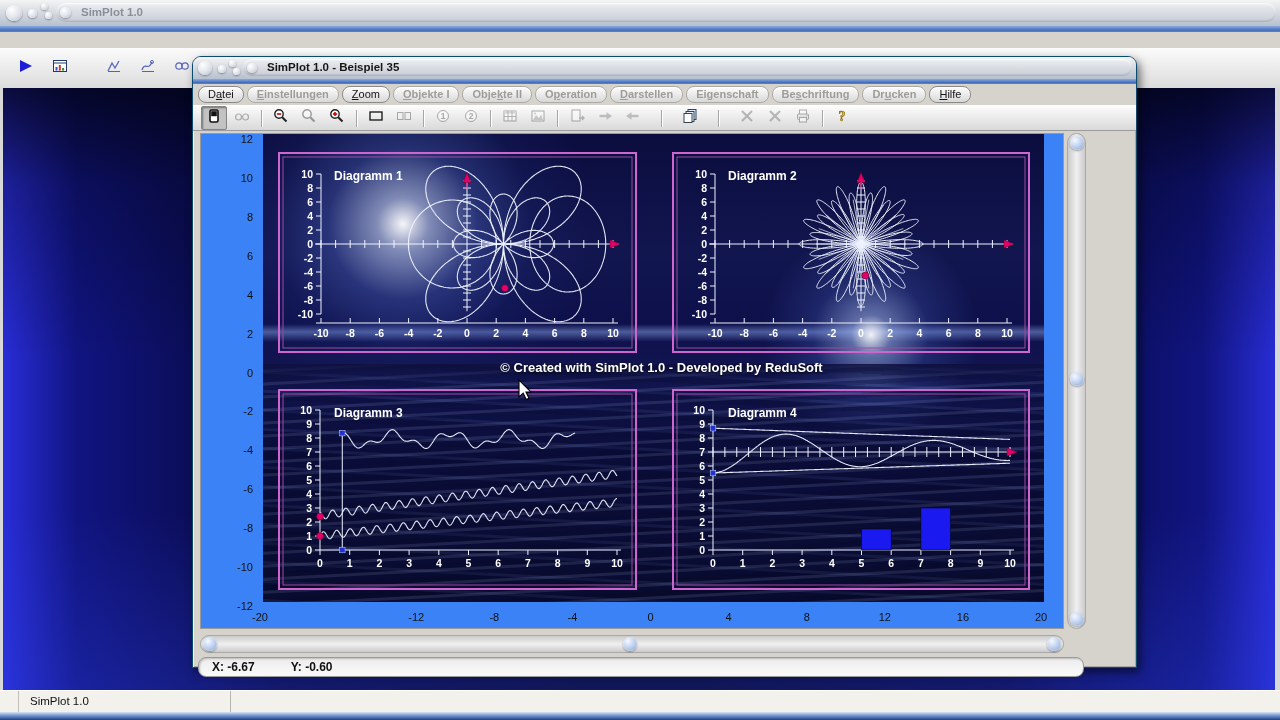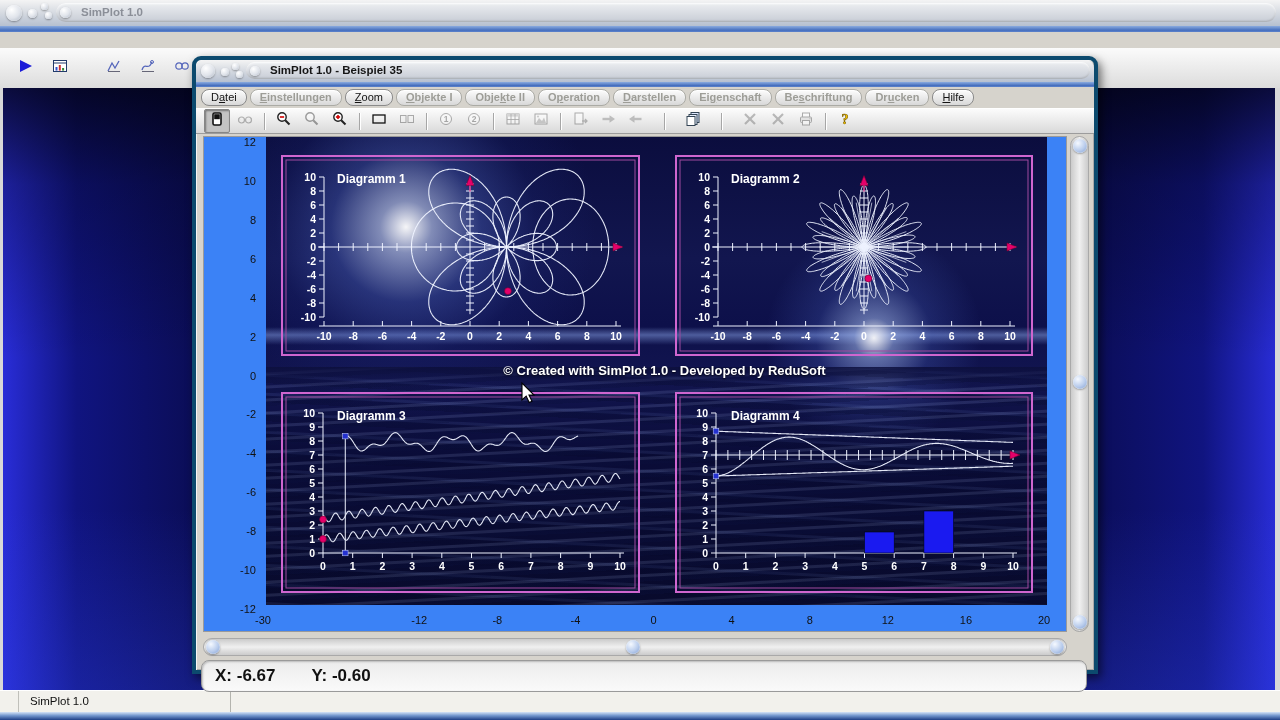--- a/index.html
+++ b/index.html
@@ -34,22 +34,22 @@
   .frameR{left:1275px;top:88px;width:5px;height:602px;background:#d8d8d8;}
   .taskbar{left:0;top:690px;width:1280px;height:22px;background:#f2f1ec;border-top:1px solid #ffffff;}
   .taskbtn{position:absolute;left:18px;top:0;width:200px;height:21px;line-height:21px;
     border-left:1px solid #c0c0ba;border-right:1px solid #b4b4ae;padding-left:11px;
     font-size:11.5px;color:#111;}
   .taskedge{left:0;top:712px;width:1280px;height:8px;
     background:linear-gradient(180deg,#d5e3f6,#7296cd 45%,#1f3f86);}
 
   
   .childwin{left:192px;top:56px;width:898px;height:610px;background:#d6d3cc;
-    border:4px solid #0c4a6e;border-radius:9px 9px 0 0;
-    box-shadow:inset 1px 1px 0 #f6f6f6, inset -1px -1px 0 #a8a8a8, 3px 4px 10px rgba(0,0,0,.55);}
+    border:1px solid #0c4a6e;border-radius:9px 9px 0 0;
+    box-shadow:inset 1px 1px 0 #f6f6f6, inset -1px -1px 0 #a8a8a8, 3px 4px 10px rgba(0,0,0,.55);padding-left:45px;}
   .ctitle{left:0;top:0;width:100%;height:22px;border-radius:8px 8px 0 0;
     background:linear-gradient(180deg,#f4f4f4,#d2d7df 55%,#b6c0d0);border-bottom:1px solid #8f9cb5;}
   .cblue{left:0;top:22px;width:100%;height:5px;}
   .cmenubar{left:0;top:27px;width:100%;height:21px;background:#d6d3cc;
     display:flex;align-items:center;padding-left:5px;gap:3px;box-sizing:border-box;}
   .pill{height:15px;line-height:15px;padding:0 9px;border-radius:8px;border:1px solid #8a8a8a;
     background:linear-gradient(180deg,#fdfdfd,#d8d8d8);font-size:11px;color:#141414;white-space:nowrap;
     box-shadow:inset 0 1px 1px rgba(255,255,255,.9);}
   .pill.dis{color:#9d9d97;border-color:#ababa5;font-weight:bold;}
   .pill u{text-decoration:underline;}
@@ -86,24 +86,24 @@
     font-size:13px;font-weight:bold;text-shadow:0 1px 2px rgba(0,0,0,.8);margin-left:8px;}
 
   
   .vscroll{left:874px;top:76px;width:19px;height:496px;border:1px solid #a9a9a9;border-radius:10px;
     background:linear-gradient(90deg,#cbcbcb,#f0f0f0 50%,#cbcbcb);box-sizing:border-box;}
   .hscroll{left:7px;top:578px;width:864px;height:18px;border:1px solid #a9a9a9;border-radius:10px;
     background:linear-gradient(180deg,#cbcbcb,#f0f0f0 50%,#cbcbcb);box-sizing:border-box;}
   .sphere{position:absolute;width:14px;height:14px;border-radius:50%;
     background:radial-gradient(circle at 35% 30%,#f5f9ff,#b9ccec 55%,#7b9bd0);
     box-shadow:0 1px 2px rgba(0,0,0,.35), inset 0 0 1px #fff;}
-  .statusbar{left:5px;top:600px;width:886px;height:32px;border:1px solid #9a9a9a;border-radius:8px;
+  .statusbar{left:5px;top:600px;width:886px;height:20px;border:1px solid #9a9a9a;border-radius:8px;
     background:linear-gradient(180deg,#ececec,#fafafa);
     box-shadow:inset 1px 1px 2px rgba(0,0,0,.22);display:flex;align-items:center;gap:36px;
-    padding-left:13px;font-size:17px;font-weight:bold;color:#111;box-sizing:border-box;}
+    padding-left:13px;font-size:12px;font-weight:bold;color:#111;box-sizing:border-box;}
 </style>
 </head>
 <body>
 
 <div class="abs titlebar">
   <span class="cbtn" style="left:6px;top:5px;width:16px;height:16px;"></span>
   <span class="cbtn" style="left:28px;top:9px;width:9px;height:9px;"></span>
   <span class="cbtn" style="left:41px;top:3px;width:7px;height:7px;"></span>
   <span class="cbtn" style="left:45px;top:12px;width:7px;height:7px;"></span>
   <div class="tpill" style="left:56px;top:3px;right:4px;height:19px;">
@@ -333,21 +333,21 @@
         <div class="axlbl ylbl abs" style="left: 0px; top: 193.6px;">2</div>
         <div class="axlbl ylbl abs" style="left: 0px; top: 232.52px;">0</div>
         <div class="axlbl ylbl abs" style="left: 0px; top: 271.44px;">-2</div>
         <div class="axlbl ylbl abs" style="left: 0px; top: 310.36px;">-4</div>
         <div class="axlbl ylbl abs" style="left: 0px; top: 349.28px;">-6</div>
         <div class="axlbl ylbl abs" style="left: 0px; top: 388.2px;">-8</div>
         <div class="axlbl ylbl abs" style="left: 0px; top: 427.12px;">-10</div>
         <div class="axlbl ylbl abs" style="left: 0px; top: 466.04px;">-12</div>
       </div>
     <div id="xlabels">
-        <div class="axlbl xlbl abs" style="left: 37px; top: 477px;">-30</div>
+        <div class="axlbl xlbl abs" style="left: 37px; top: 477px;">-20</div>
         <div class="axlbl xlbl abs" style="left: 115.1px; top: 504px;">-16</div>
         <div class="axlbl xlbl abs" style="left: 193.2px; top: 477px;">-12</div>
         <div class="axlbl xlbl abs" style="left: 271.3px; top: 477px;">-8</div>
         <div class="axlbl xlbl abs" style="left: 349.4px; top: 477px;">-4</div>
         <div class="axlbl xlbl abs" style="left: 427.5px; top: 477px;">0</div>
         <div class="axlbl xlbl abs" style="left: 505.6px; top: 477px;">4</div>
         <div class="axlbl xlbl abs" style="left: 583.7px; top: 477px;">8</div>
         <div class="axlbl xlbl abs" style="left: 661.8px; top: 477px;">12</div>
         <div class="axlbl xlbl abs" style="left: 739.9px; top: 477px;">16</div>
         <div class="axlbl xlbl abs" style="left: 818px; top: 477px;">20</div>

